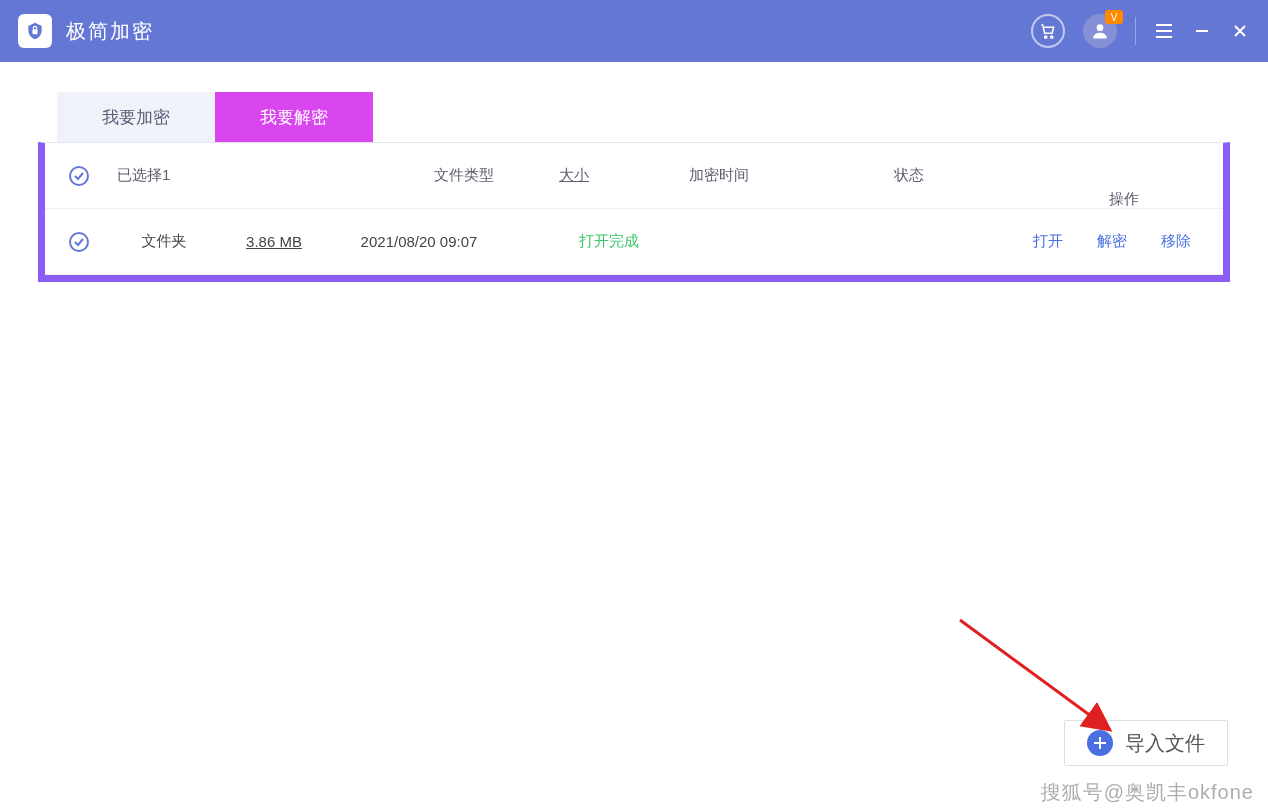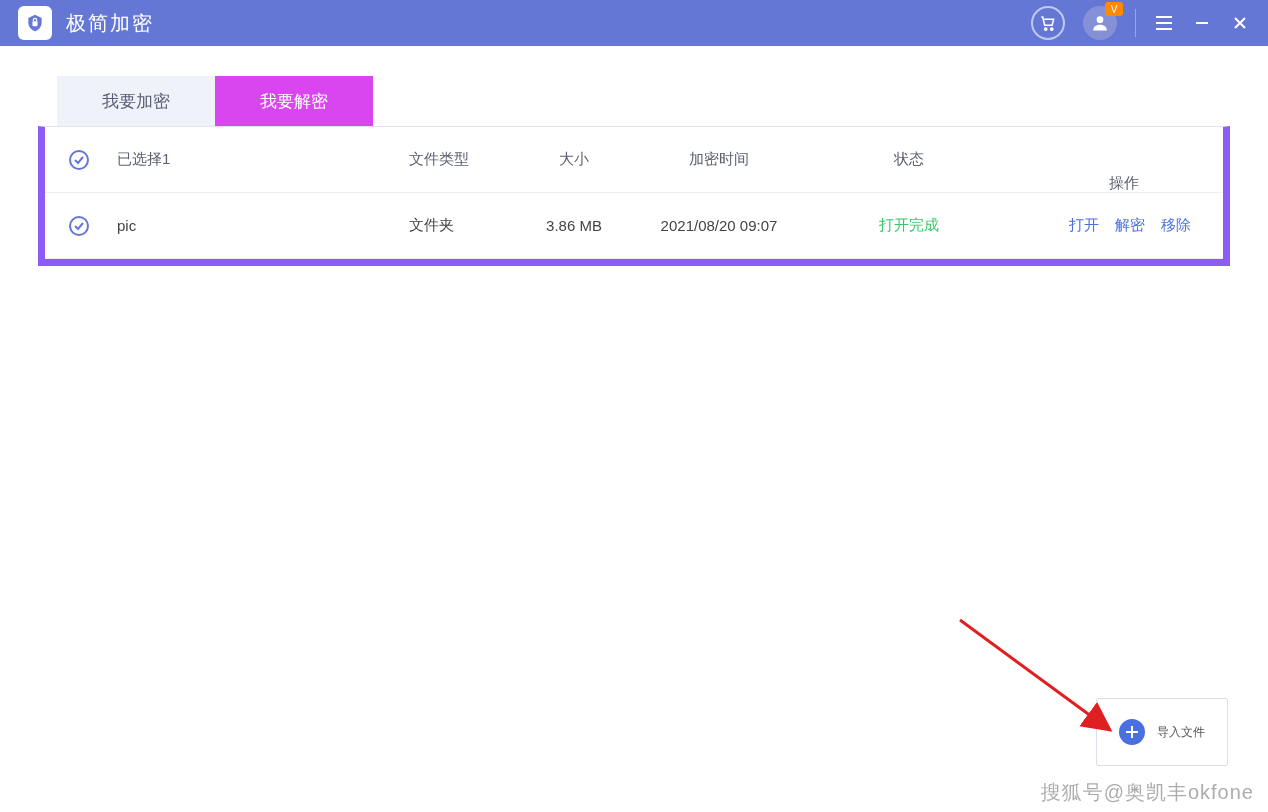--- a/index.html
+++ b/index.html
@@ -6,21 +6,21 @@
   body {
     font-family: "Microsoft YaHei", Arial, sans-serif;
     background: #fff;
     width: 1268px;
     height: 812px;
     overflow: hidden;
     position: relative;
   }
   .titlebar {
     background: #6577d5;
-    height: 46px;
+    height: 62px;
     display: flex;
     align-items: center;
     padding: 0 18px;
     color: #fff;
   }
   .logo-box {
     width: 34px;
     height: 34px;
     background: #fff;
     border-radius: 6px;
@@ -88,46 +88,46 @@
   }
   .header-row, .data-row {
     display:flex; align-items:center;
     padding: 0 24px;
     border-bottom:1px solid #eceef5;
   }
   .header-row { height:66px; color:#5c6070; font-size:15px;}
   .data-row { height:66px; color:#444; font-size:15px;}
   .col-check { width:40px; display:flex;align-items:center;}
   .col-name { flex: 0 0 300px; padding-left:8px;}
-  .col-type { flex: 0 0 110px; }
-  .col-size { flex: 0 0 110px; text-align:center;}
+  .col-type { flex: 0 0 110px; text-align:center;}
+  .col-size { flex: 0 0 110px; text-align:center;text-decoration:underline;}
   .col-time { flex: 0 0 180px; text-align:center;}
   .col-status { flex: 0 0 200px; text-align:center;}
-  .col-actions { flex:1; display:flex; justify-content:flex-end; gap:16px; padding-right:8px;}
+  .col-actions { flex:1; display:flex; justify-content:flex-end; gap:34px; padding-right:8px;}
   .check-circle {
     width:20px;height:20px;border-radius:50%;
     border:2px solid #6577d5;display:flex;align-items:center;justify-content:center;
     color:#6577d5;
   }
   .status-ok { color:#39c76b;}
   .link { color:#4a6fe0; cursor:pointer; font-size:15px;}
   .bottom-bar {
     position:absolute;
     right:40px;
     bottom:46px;
     display:flex;
     gap:20px;
   }
   .out-btn {
-    height:68px;
+    height:46px;
     padding: 0 22px;
     border:1px solid #dcdfe9;
     background:#fff;
     display:flex;align-items:center;gap:12px;
-    font-size:12px;color:#555;
+    font-size:20px;color:#555;
     cursor:pointer;
     border-radius:2px;
   }
   .out-btn .circ {
     width:26px;height:26px;border-radius:50%;
     display:flex;align-items:center;justify-content:center;
   }
   .circ-blue { background:#4a6fe0;color:#fff;}
   .circ-light { background:#7c8de0;color:#fff;}
   .arrow {
@@ -213,21 +213,20 @@
       <div class="col-actions-header">操作</div>
     </div>
     <div class="data-row">
       <div class="col-check">
         <div class="check-circle">
           <svg width="12" height="12" viewBox="0 0 12 12" stroke="#6577d5" stroke-width="2" fill="none">
               <path d="M2 6l3 3 5-6"></path>
             </svg>
         </div>
       </div>
-      <div class="col-name">pic</div>
       <div class="col-type">文件夹</div>
       <div class="col-size">3.86 MB</div>
       <div class="col-time">2021/08/20 09:07</div>
       <div class="col-status status-ok">打开完成</div>
       <div class="col-actions">
         <span class="link">打开</span>
         <span class="link">解密</span>
         <span class="link">移除</span>
       </div>
     </div>

